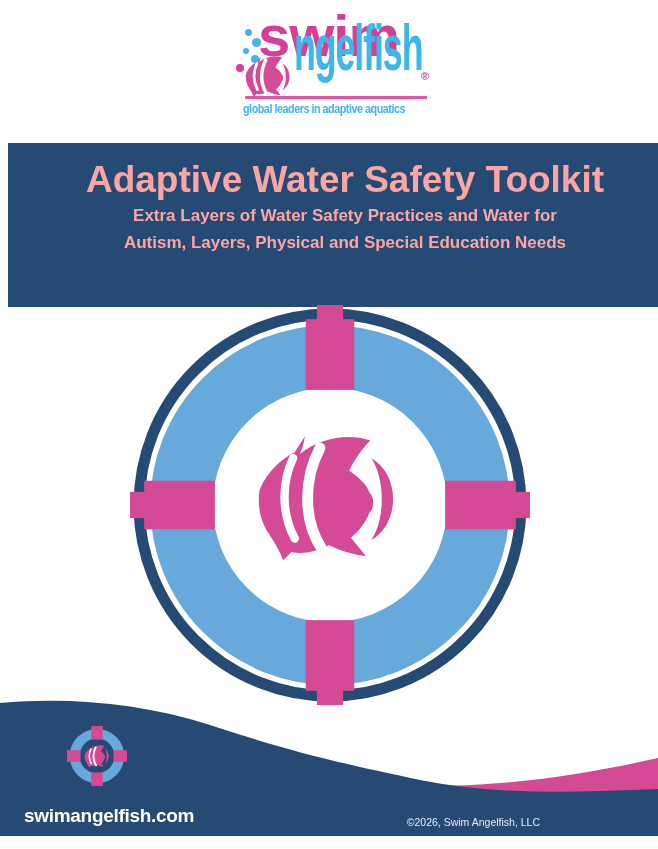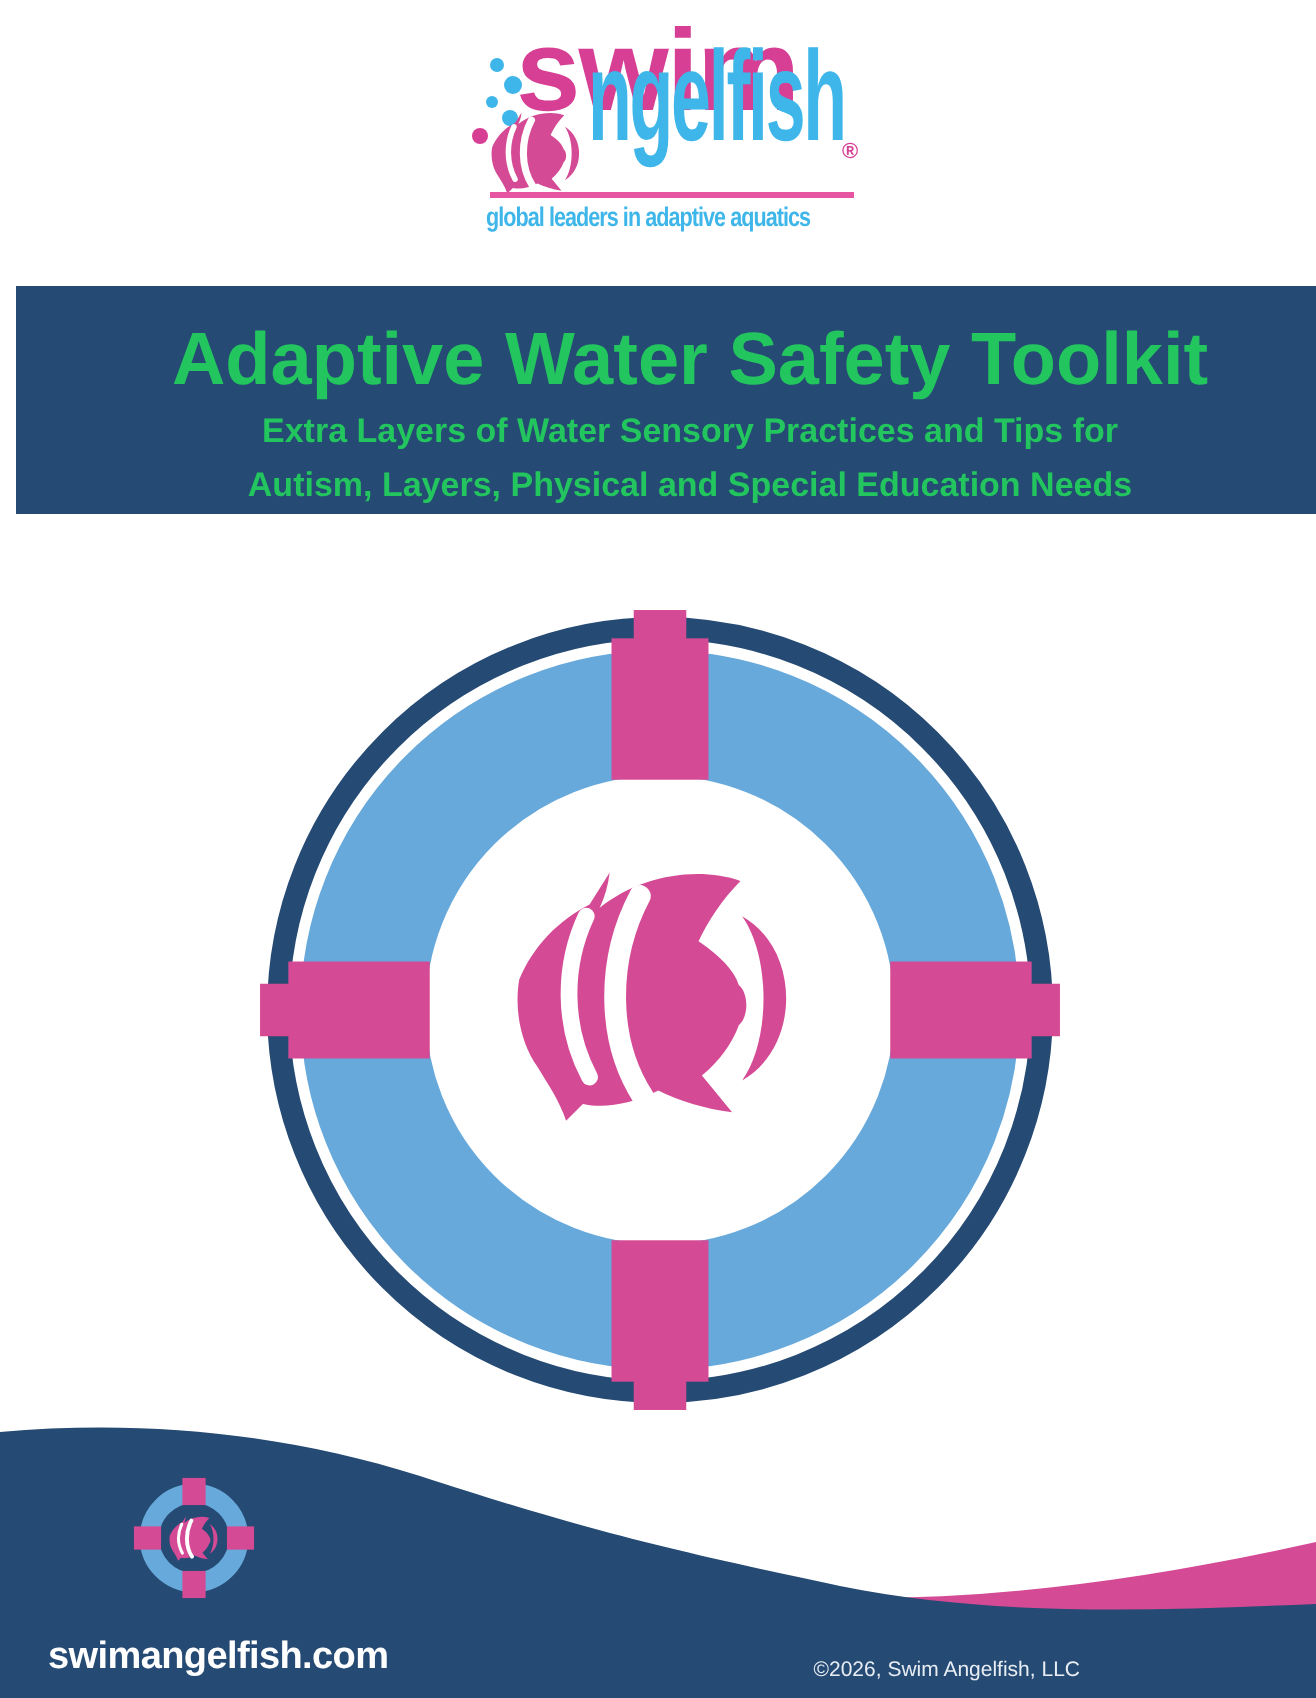--- a/index.html
+++ b/index.html
@@ -15,30 +15,30 @@
   .logo-ngelfish{position:absolute;left:294px;top:16px;font-size:64px;font-weight:bold;
     color:#3eb6e9;line-height:1;transform:scaleX(0.56);transform-origin:left top;
     letter-spacing:-2px;white-space:nowrap;}
   .logo-reg{position:absolute;left:421px;top:70px;font-size:11px;color:#d63f94;font-weight:bold;}
   .logo-divider{position:absolute;left:245px;top:96px;width:182px;height:2.5px;background:#e755a2;}
   .logo-tagline{position:absolute;left:243px;top:101px;width:184px;font-size:13.5px;
     font-weight:bold;color:#3eb6e9;letter-spacing:-0.6px;white-space:nowrap;
     transform:scaleX(0.8);transform-origin:left top;text-align:left;}
 
   
-  .banner{position:absolute;left:8px;right:0;top:143px;height:114px;background:#254a73;
-    color:#22c55e;text-align:center;padding-left:24px;}
+  .banner{position:absolute;left:8px;right:0;top:143px;height:164px;background:#254a73;
+    color:#fca5a5;text-align:center;padding-left:24px;}
   .banner-title{margin-top:14px;font-size:37px;font-weight:bold;letter-spacing:0px;line-height:1.25;}
   .banner-sub{font-size:17px;font-weight:bold;line-height:1.55;}
 
   
   .ring-wrap{position:absolute;left:128px;top:303px;width:404px;height:404px;}
 
   
-  .footer{position:absolute;left:0;bottom:0;width:540px;height:149px;}
+  .footer{position:absolute;left:0;bottom:13px;width:540px;height:149px;}
   .footer svg.waves{position:absolute;left:0;top:0;}
   .footer-logo{position:absolute;left:66px;top:38px;width:62px;height:62px;}
   .footer-site{position:absolute;left:24px;top:118px;color:#ffffff;font-size:19px;
     font-weight:bold;letter-spacing:-0.3px;}
   .footer-copy{position:absolute;left:0;right:0;top:129px;text-align:right;
     color:#e8edf4;font-size:10.5px;}
 </style>
 </head>
 <body>
 
@@ -74,21 +74,21 @@
 
     <div class="logo-ngelfish">ngelfish</div>
     <div class="logo-reg">®</div>
 
     <div class="logo-divider"></div>
     <div class="logo-tagline">global leaders in adaptive aquatics</div>
   </div>
 
   <div class="banner">
     <div class="banner-title">Adaptive Water Safety Toolkit</div>
-    <div class="banner-sub">Extra Layers of Water Sensory Practices and Tips for</div>
+    <div class="banner-sub">Extra Layers of Water Safety Practices and Water for</div>
     <div class="banner-sub">Autism, Layers, Physical and Special Education Needs</div>
   </div>
 
   <div class="ring-wrap">
     <svg viewBox="0 0 400 400" width="404" height="404">
 
       <circle cx="200" cy="200" r="147" fill="#ffffff" stroke="#68a9dc" stroke-width="62"></circle>
 
       <circle cx="200" cy="200" r="189" fill="none" stroke="#254a73" stroke-width="11"></circle>
 

